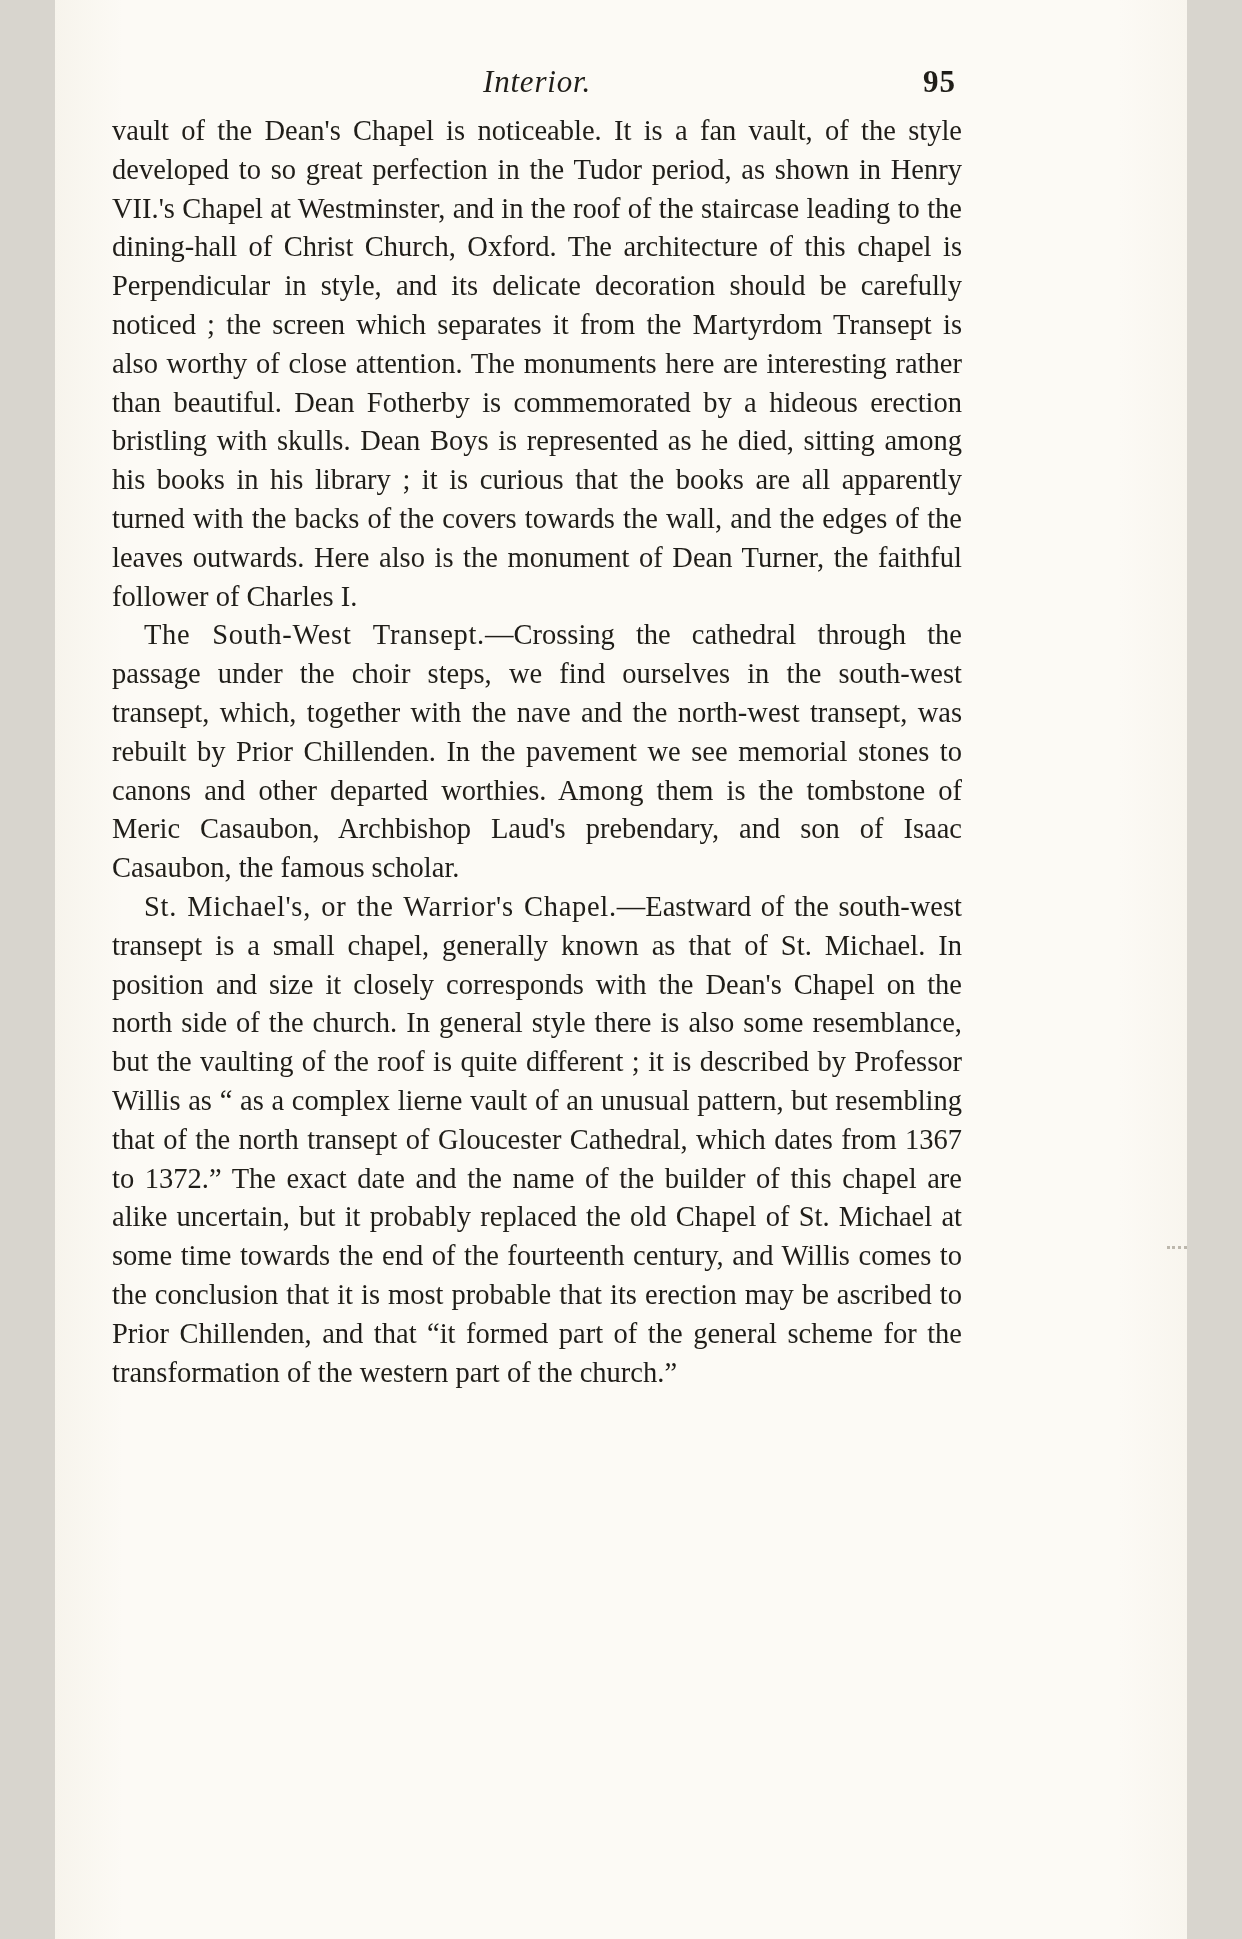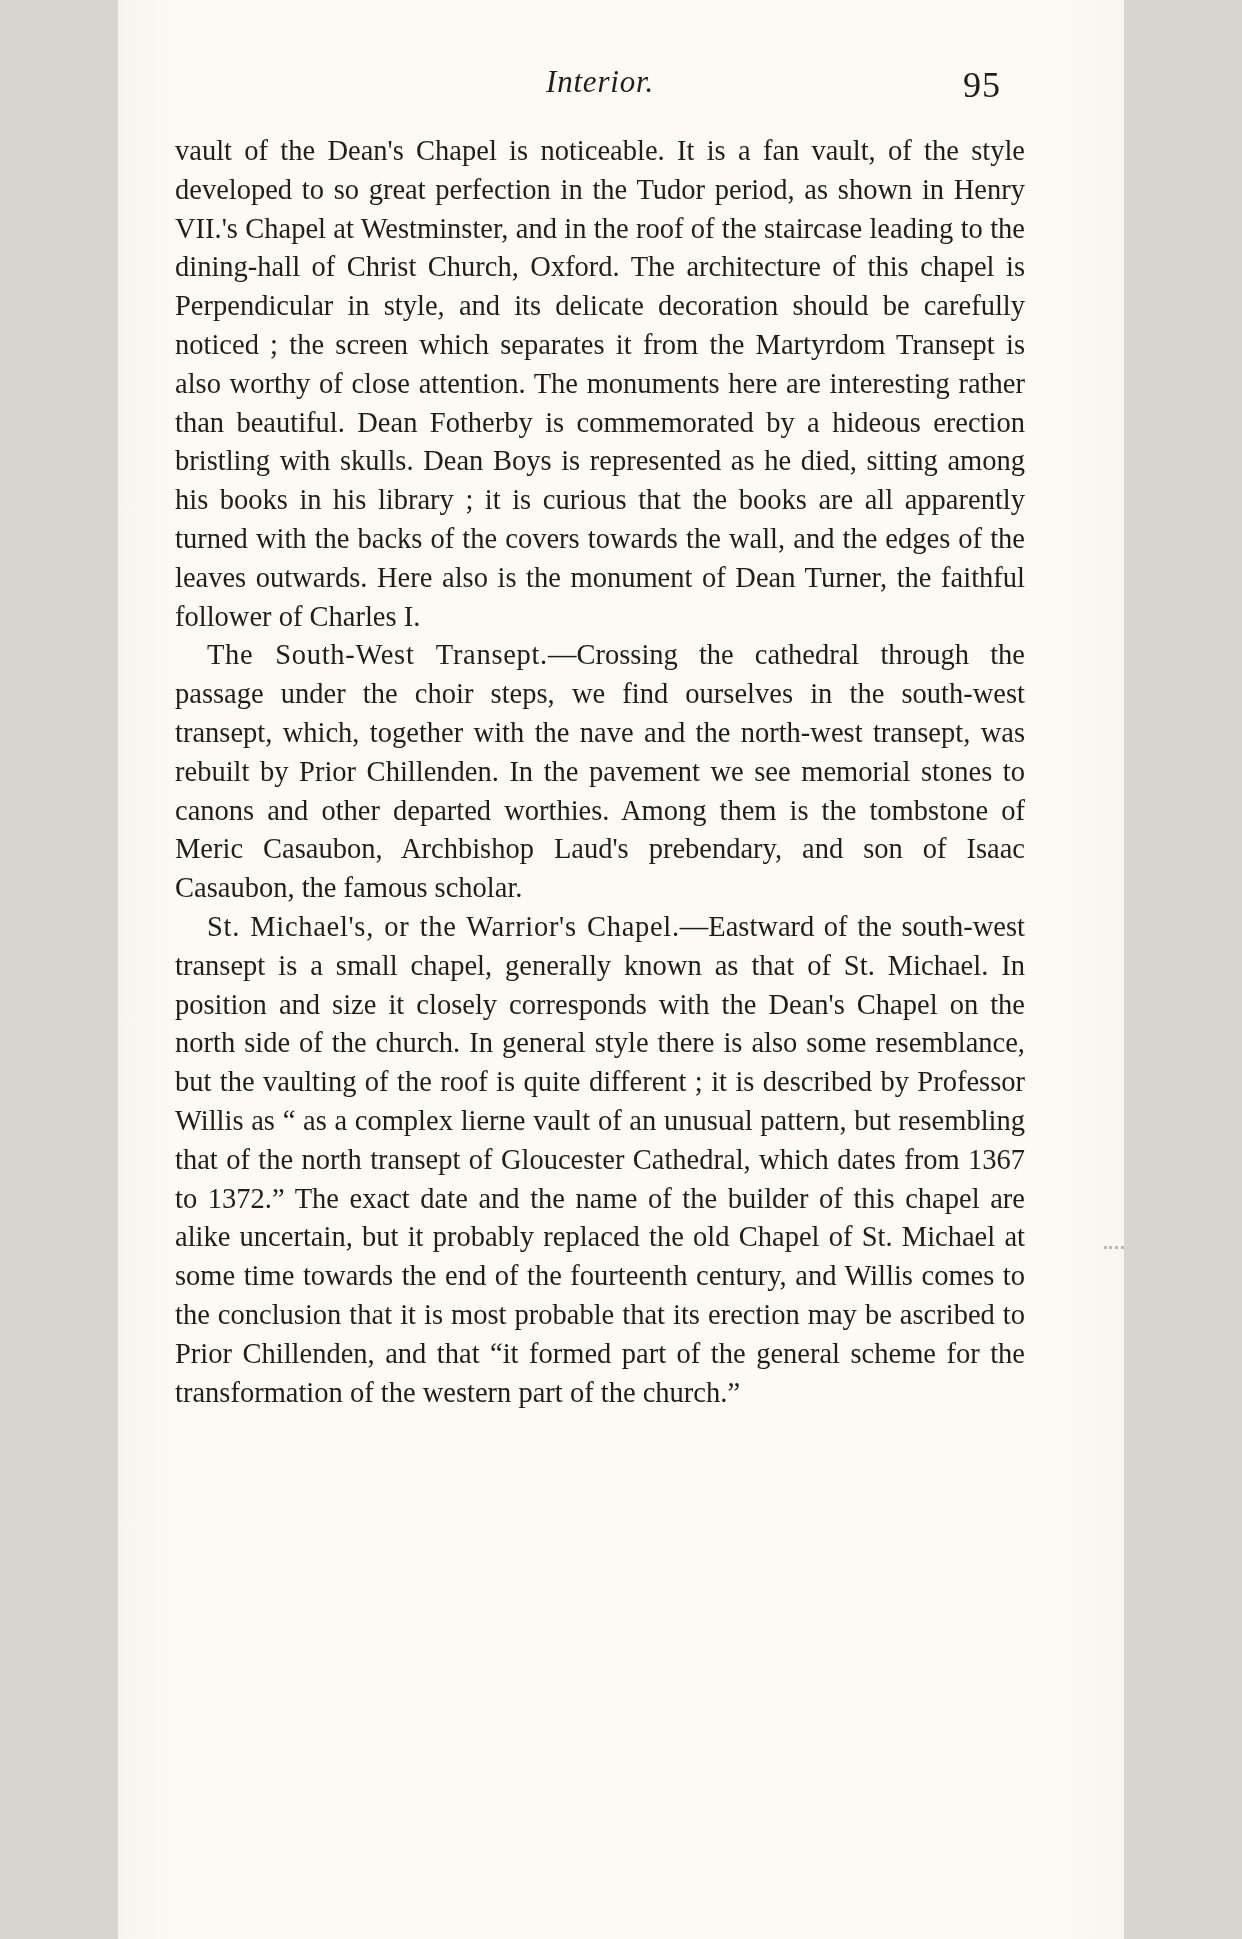--- a/index.html
+++ b/index.html
@@ -5,21 +5,21 @@
   html, body {
     margin: 0;
     padding: 0;
   }
   body {
     background: #d8d5ce;
     font-family: "Liberation Serif", "DejaVu Serif", serif;
   }
   .page {
     position: relative;
-    width: 1006px;
+    width: 1132px;
     height: 1939px;
     margin: 0 auto;
     background: #fbf9f3;
     background-image: linear-gradient(90deg, #f7f4ec 0%, #fcfaf5 6%, #fcfaf5 94%, #f8f5ee 100%);
     color: #201e19;
     overflow: hidden;
   }
   .running-header {
     position: absolute;
     top: 64px;
@@ -32,28 +32,29 @@
     left: 0;
     right: 0;
     top: 0;
     text-align: center;
     font-style: italic;
     font-size: 31px;
     letter-spacing: 0.8px;
   }
   .header-page-number {
     position: absolute;
-    right: 24px;
+    right: 6px;
     top: 0;
-    font-size: 36px;
+    font-size: 31px;
     letter-spacing: 1px;
+    font-weight: bold;
   }
   .text-block {
     position: absolute;
-    top: 132px;
+    top: 112px;
     left: 57px;
     width: 850px;
     font-size: 28.5px;
     line-height: 38.8px;
     text-align: justify;
     text-justify: inter-word;
   }
   .para {
     margin: 0;
     padding: 0;

